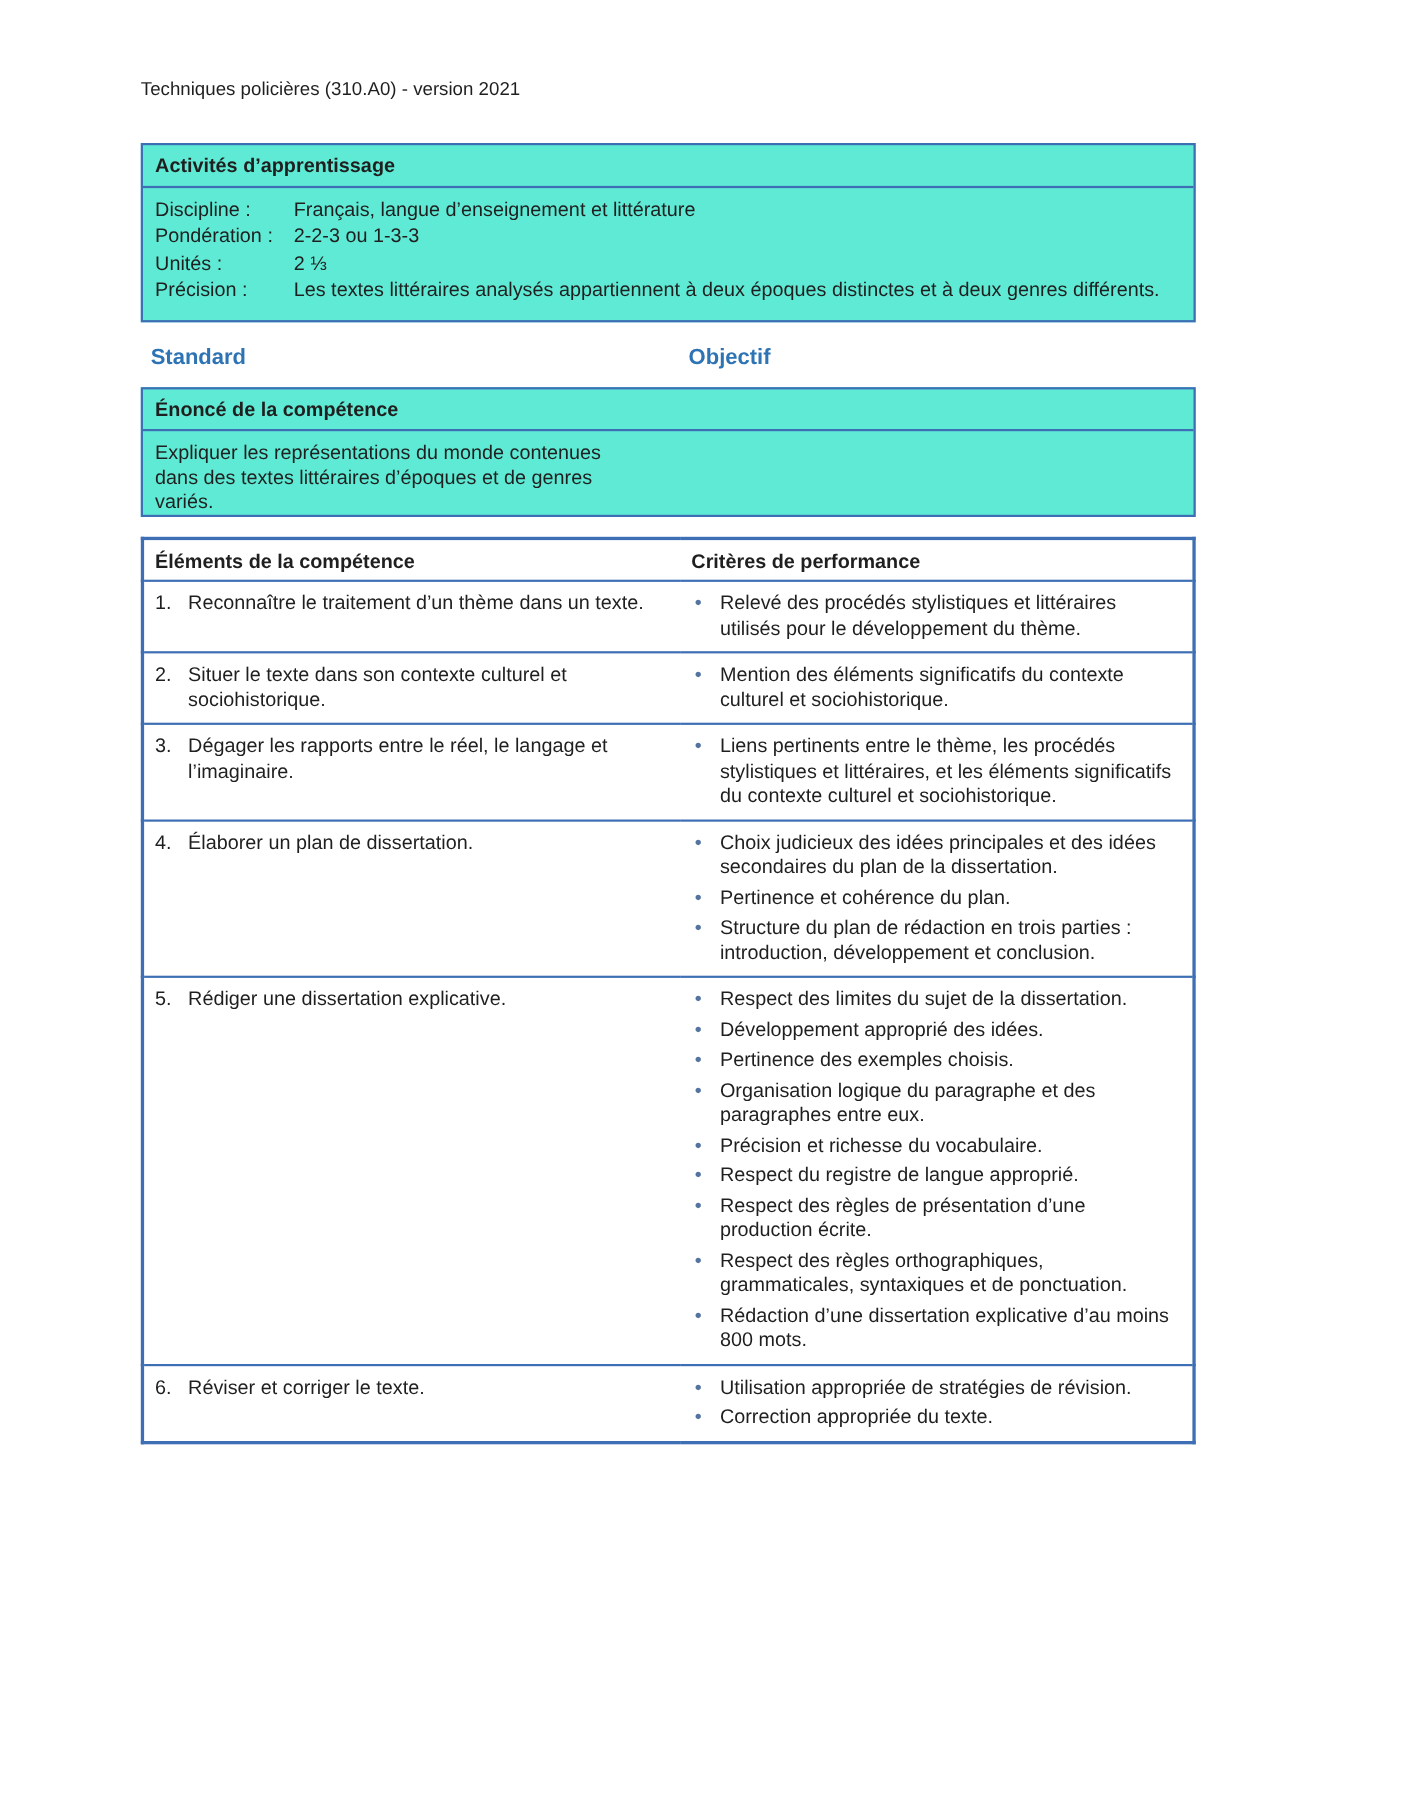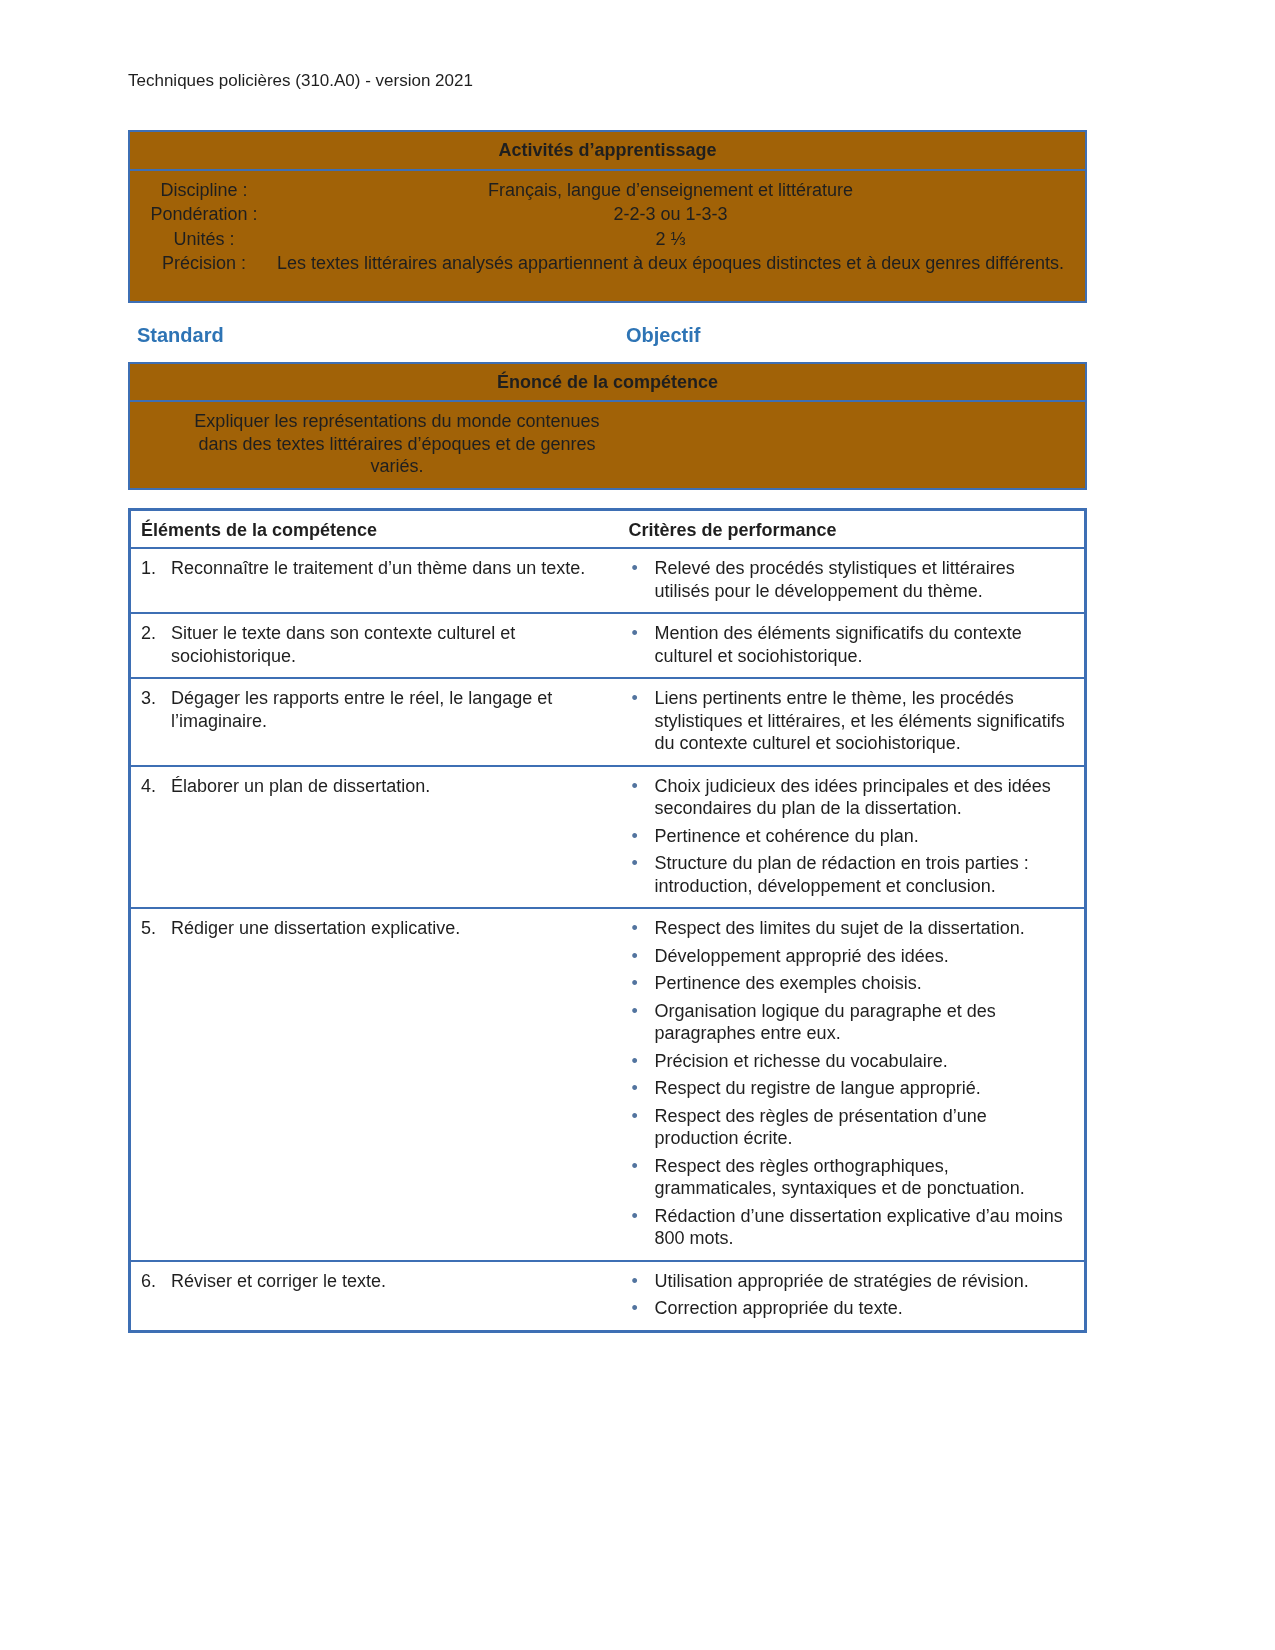--- a/index.html
+++ b/index.html
@@ -14,38 +14,38 @@
   body{
     width:1275px;height:1650px;position:relative;
     font-family:"Liberation Sans", sans-serif;
     color:var(--text-color);
     font-size:18px;line-height:1.25;
   }
   .page{position:relative;width:1275px;height:1434px;overflow:hidden;text-decoration:underline;}
   .doc-header{position:absolute;top:70px;left:128px;font-size:17px;}
   .content{position:absolute;top:130px;left:128px;width:959px;}
 
-  .box{border:2px solid var(--border-blue);background:#a16207;text-align:center;}
+  .box{border:2px solid var(--border-blue);background:#5eead4;}
   .box-title{font-weight:bold;padding:7px 11px;border-bottom:2px solid var(--border-blue);}
-  .box-content{padding:6px 11px 24px 11px;}
+  .box-content{padding:6px 11px 14px 11px;}
 
   .field{display:grid;grid-template-columns:126px 1fr;margin:2px 0;}
   .flabel{white-space:nowrap;}
 
   .course-bar{
     background:var(--bar-blue);color:#ffffff;
     display:flex;justify-content:space-between;align-items:center;
     padding:7px 12px;min-height:34px;
   }
 
   .headings-row{display:grid;grid-template-columns:489px 1fr;margin-top:20px;}
   .section-heading{color:var(--accent-blue);font-weight:bold;font-size:20px;padding-left:9px;}
 
   .enonce{margin-top:14px;}
-  .enonce .box-content{padding:8px 11px 10px 11px;margin-left:40px;}
+  .enonce .box-content{padding:8px 11px 0 11px;}
   .enonce-text{max-width:432px;}
 
   table.competence{
     width:100%;margin-top:18px;border-collapse:collapse;
     border:3px solid var(--border-blue);table-layout:fixed;
   }
   table.competence col.c1{width:489px;}
   table.competence th{
     text-align:left;font-weight:bold;vertical-align:top;
     padding:8px 10px 6px 10px;border-bottom:2px solid var(--border-blue);

